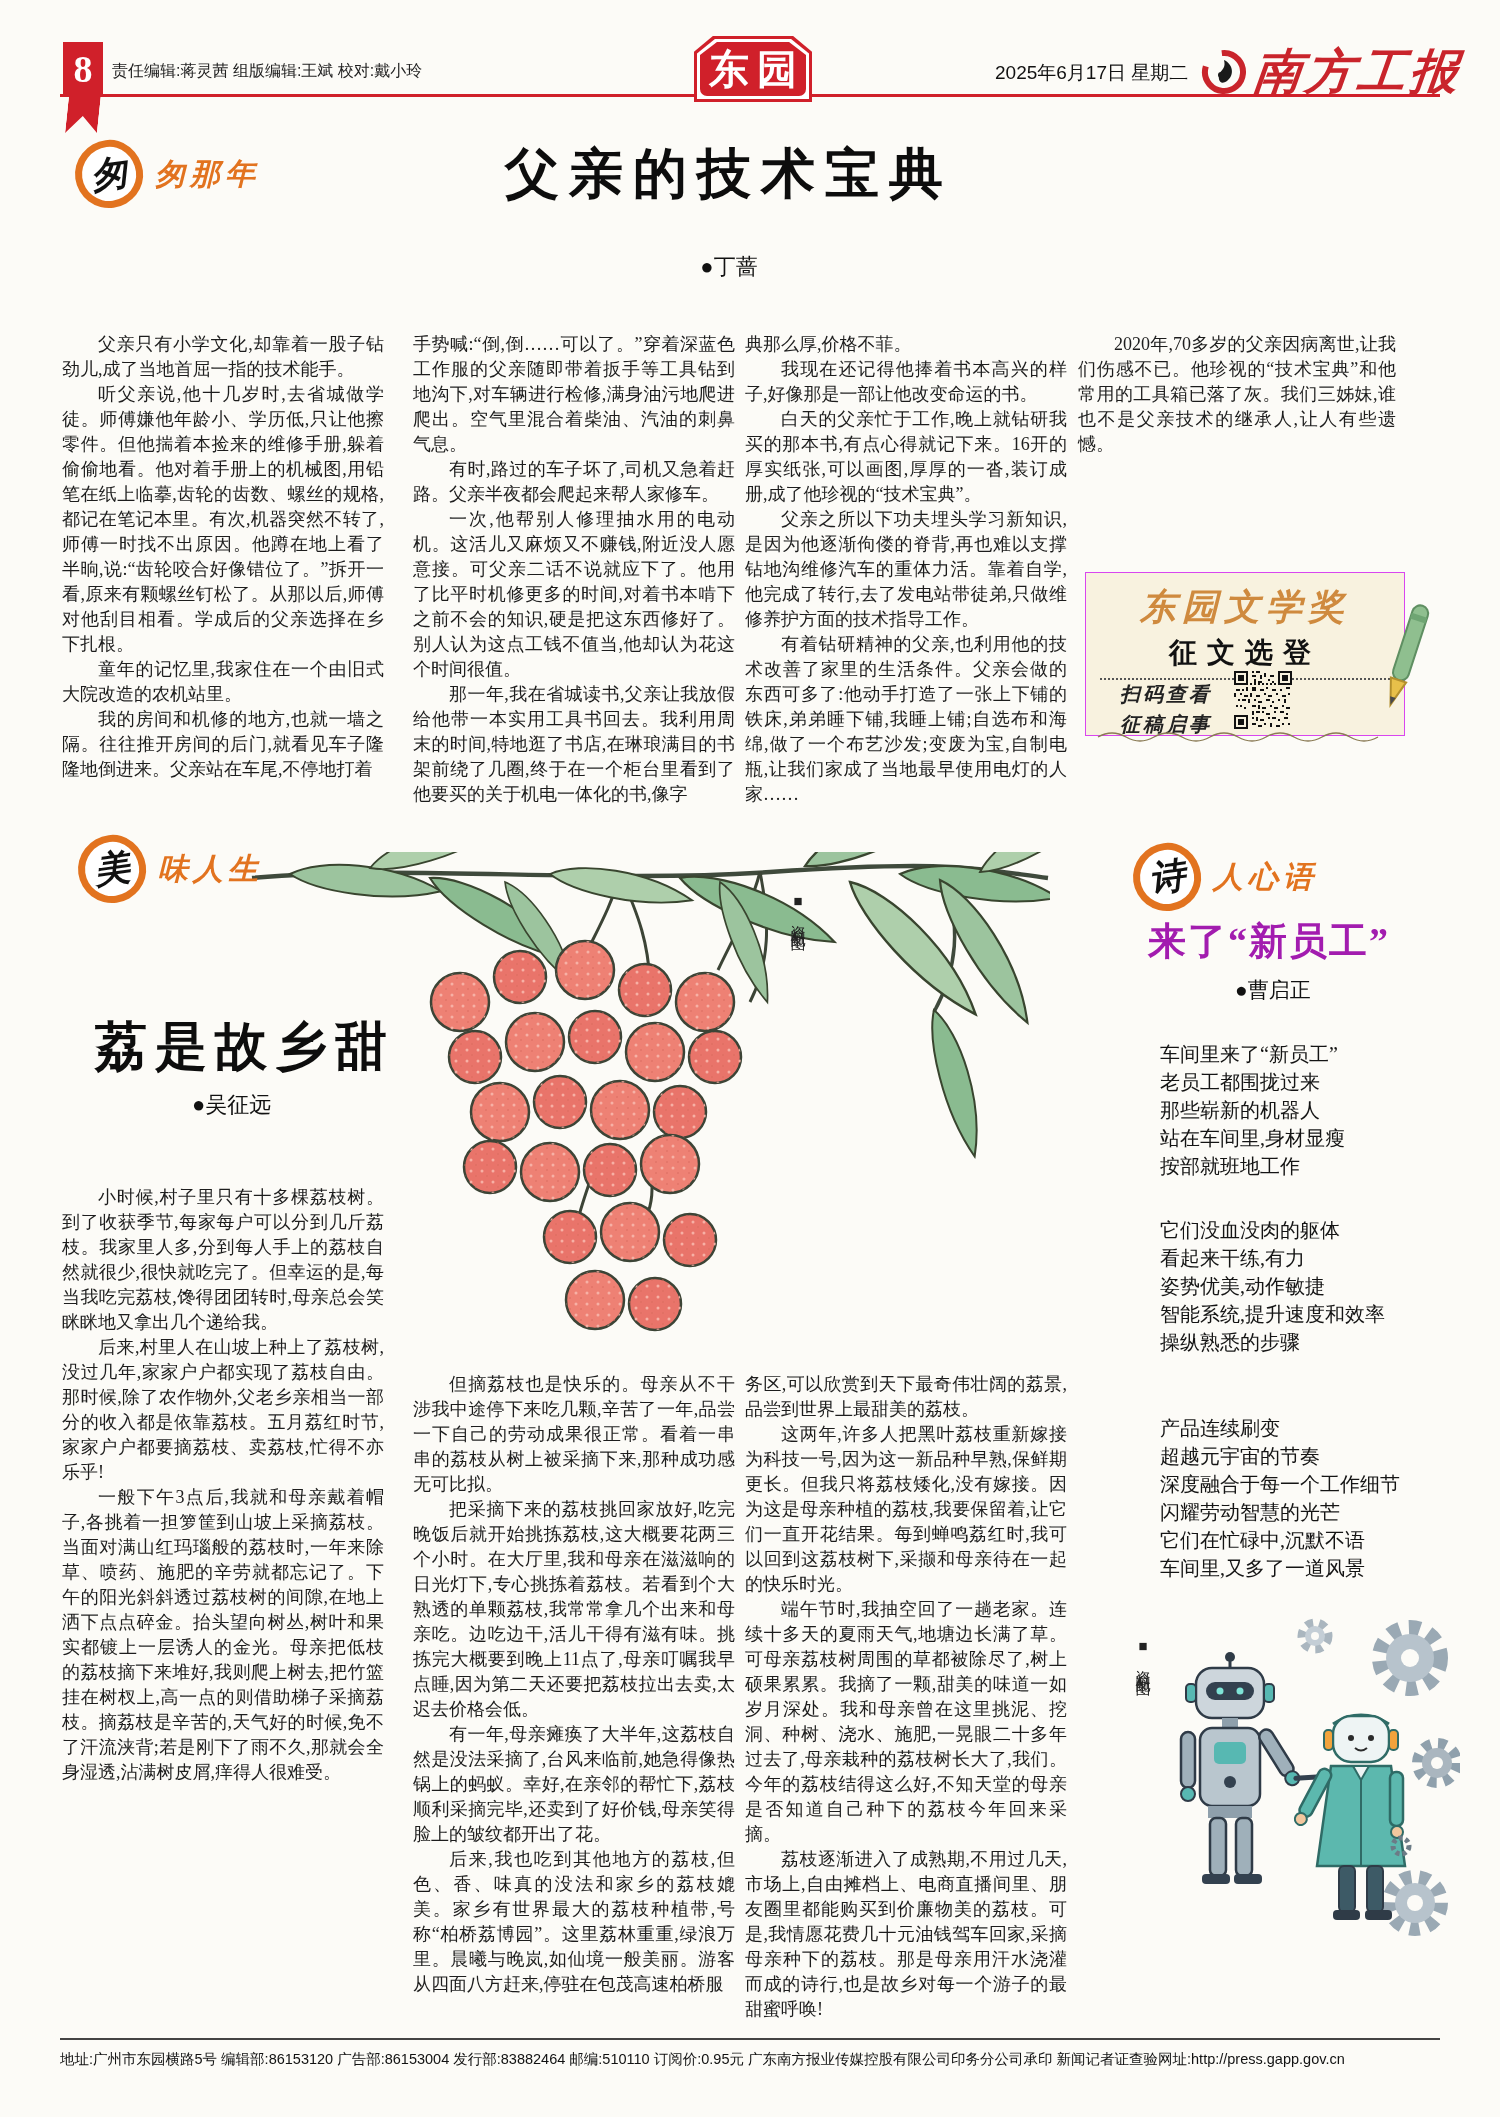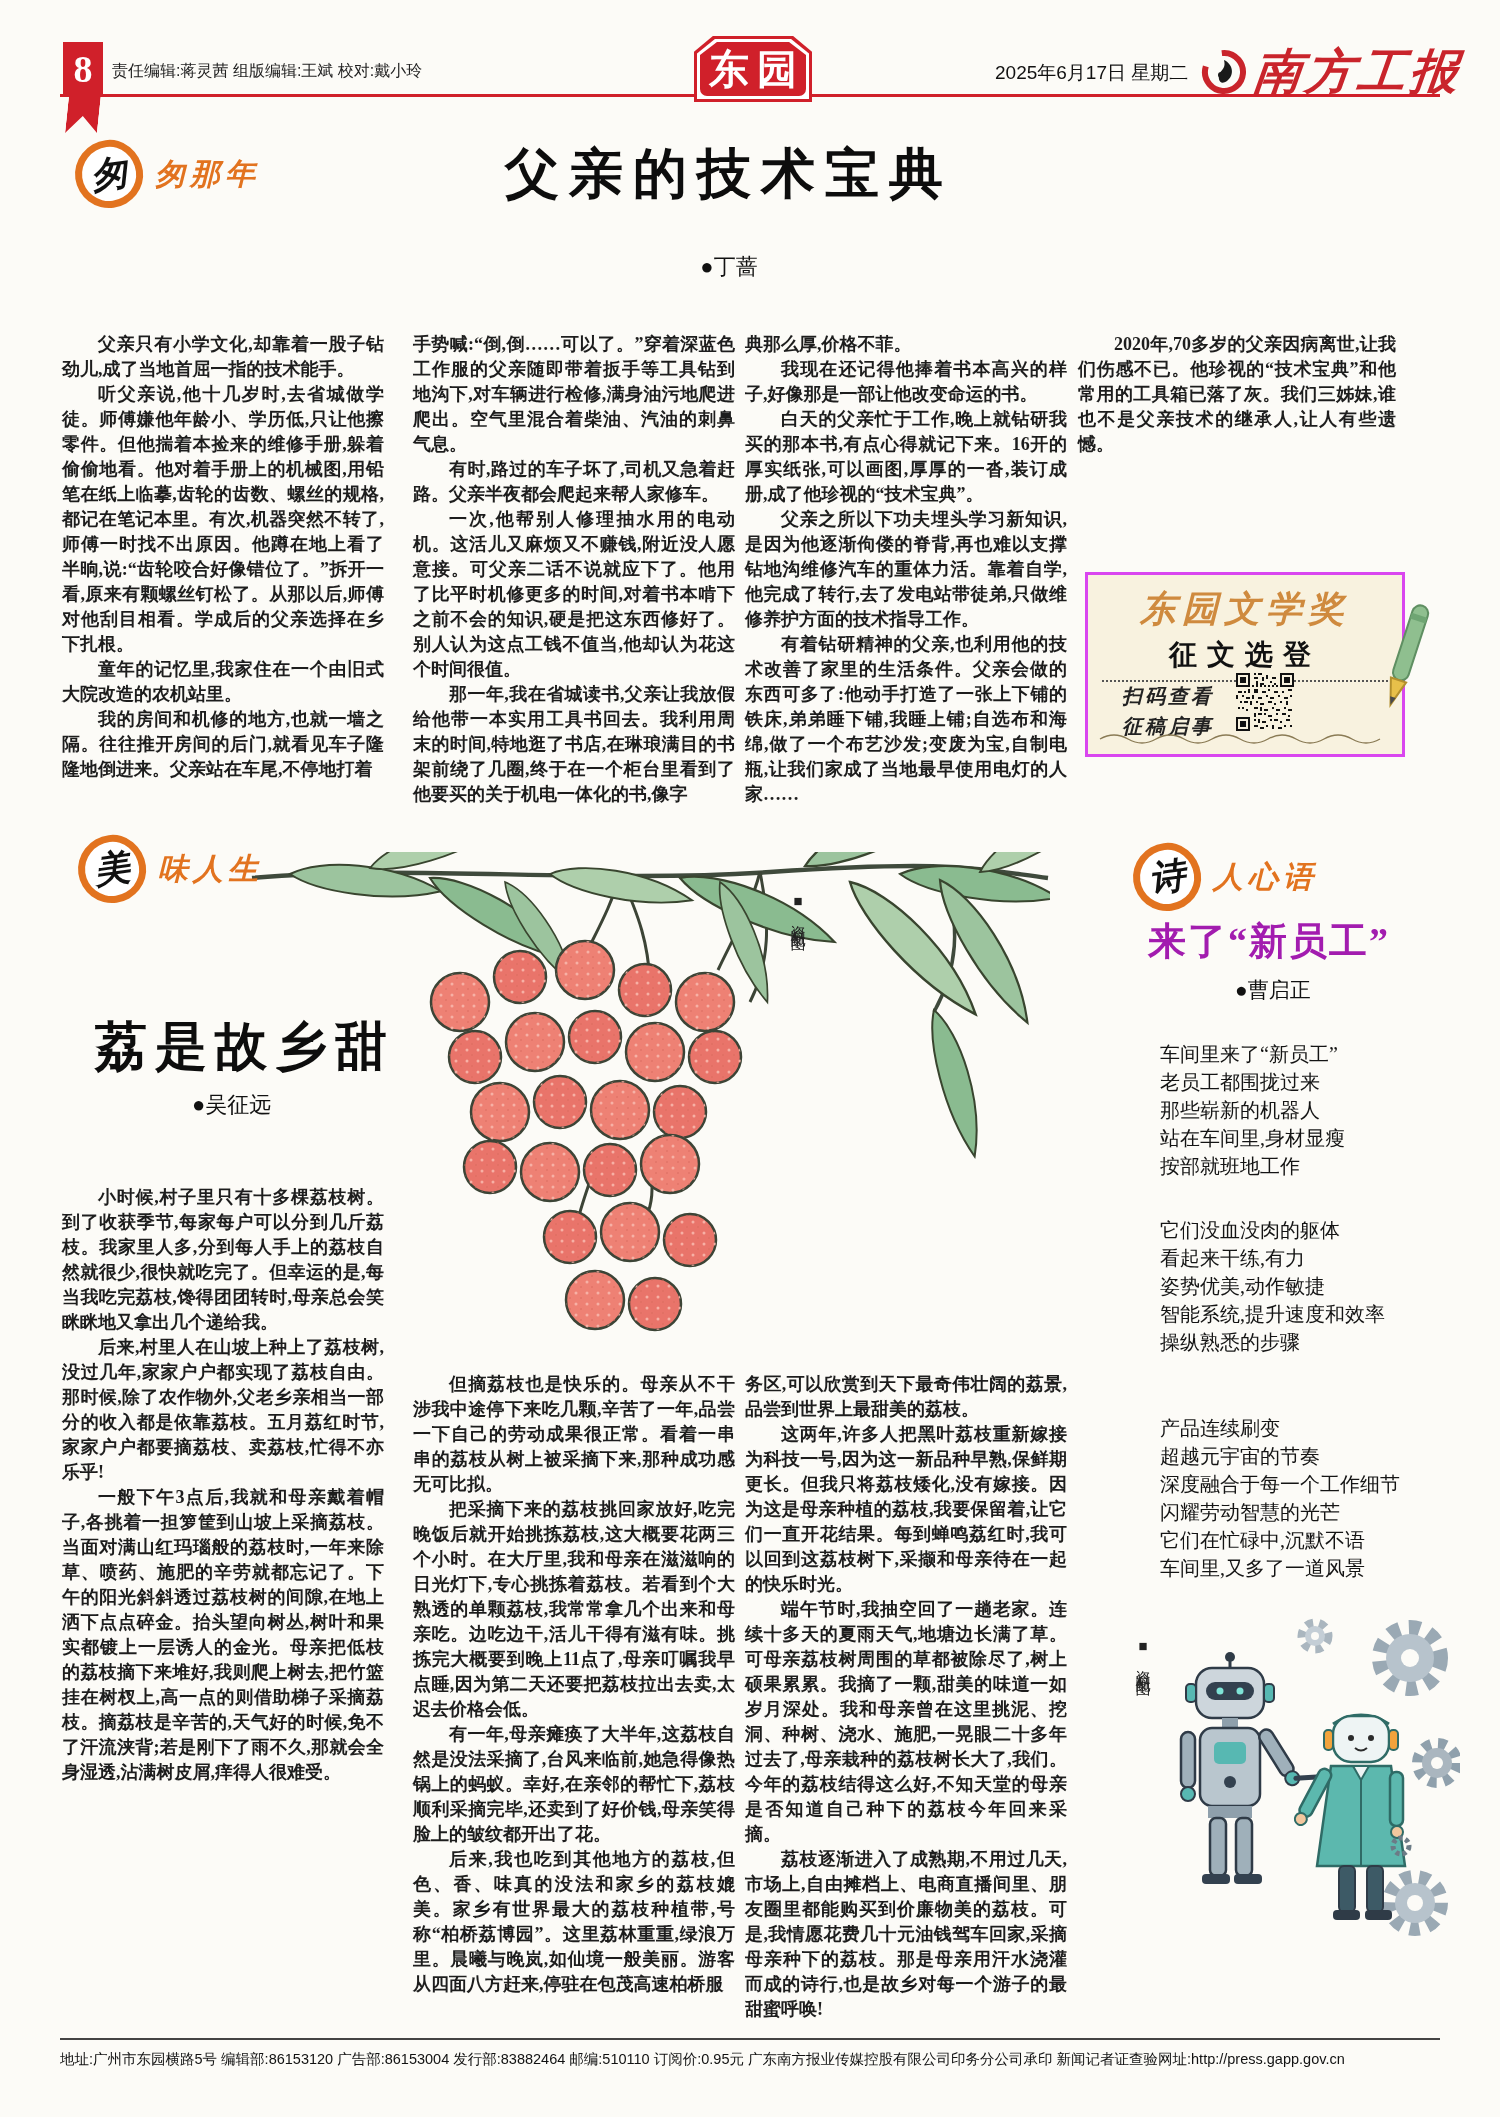--- a/index.html
+++ b/index.html
@@ -21,40 +21,40 @@
   .secbadge .l2{left:3px;top:3px;right:3px;bottom:3px;background:#fff;}
   .secbadge .l3{left:6px;top:6px;right:6px;bottom:6px;background:#d0202a;color:#fff;
                 display:flex;align-items:center;justify-content:center;
                 font:bold 40px "Liberation Serif",serif;letter-spacing:8px;text-indent:8px;border-radius:7px;}
   .pubdate{left:995px;top:60px;font:19px "Liberation Sans",sans-serif;color:#111;}
   .masthead{left:1200px;top:40px;display:flex;align-items:center;}
   .masthead .mtitle{color:#c9242b;font:bold italic 48px "Liberation Serif",serif;
                     letter-spacing:4px;transform:skewX(-6deg);margin-left:6px;}
 
   
-  .col{position:absolute;width:322px;font-size:18px;line-height:25px;text-align:justify;color:#1d1d1d;font-weight:bold;}
+  .col{position:absolute;width:322px;font-size:18px;line-height:25px;text-align:justify;color:#1d1d1d;}
   .col p{margin:0;text-indent:2em;}
   .col p.cont{text-indent:0;}
 
   
   .cbadge{display:flex;align-items:center;}
   .cbadge .ring{width:54px;height:54px;border:7px solid #e2731f;
                 border-radius:52% 48% 50% 50%/50% 52% 48% 50%;
                 display:flex;align-items:center;justify-content:center;transform:rotate(-8deg);
                 background:#fff;}
   .cbadge .ring span{font:bold italic 36px "Liberation Serif",serif;color:#111;}
   .cbadge .blabel{margin-left:12px;color:#e2731f;font:bold italic 30px "Liberation Serif",serif;letter-spacing:5px;}
 
   .a1title{left:62px;top:138px;width:1334px;text-align:center;
            font:bold 54px "Liberation Serif",serif;letter-spacing:10px;color:#0d0d0d;}
   .a1author{left:62px;top:252px;width:1334px;text-align:center;font:22px "Liberation Serif",serif;color:#111;}
 
   
-  .contest{left:1085px;top:572px;width:320px;height:185px;background:#f8f2df;
-           border:3px solid #d946ef;box-sizing:border-box;}
+  .contest{left:1085px;top:572px;width:320px;height:164px;background:#f8f2df;
+           border:1px solid #d946ef;box-sizing:border-box;}
   .contest .ct{margin-top:10px;text-align:center;color:#cf8a3e;
                font:bold italic 36px "Liberation Serif",serif;letter-spacing:6px;}
   .contest .cs{margin-top:2px;text-align:center;color:#111;
                font:bold 28px "Liberation Serif",serif;letter-spacing:10px;}
   .contest .dotted{margin:6px 14px 0 14px;border-top:2px dotted #555;}
   .contest .scan{position:absolute;left:34px;top:106px;font:bold italic 20px "Liberation Serif",serif;
                  color:#222;line-height:30px;letter-spacing:3px;}
   .contest svg.qr{position:absolute;left:148px;top:98px;}
   .contest .squig{position:absolute;left:10px;top:156px;}
   .pen{position:absolute;left:1375px;top:595px;width:60px;height:130px;z-index:5;}

